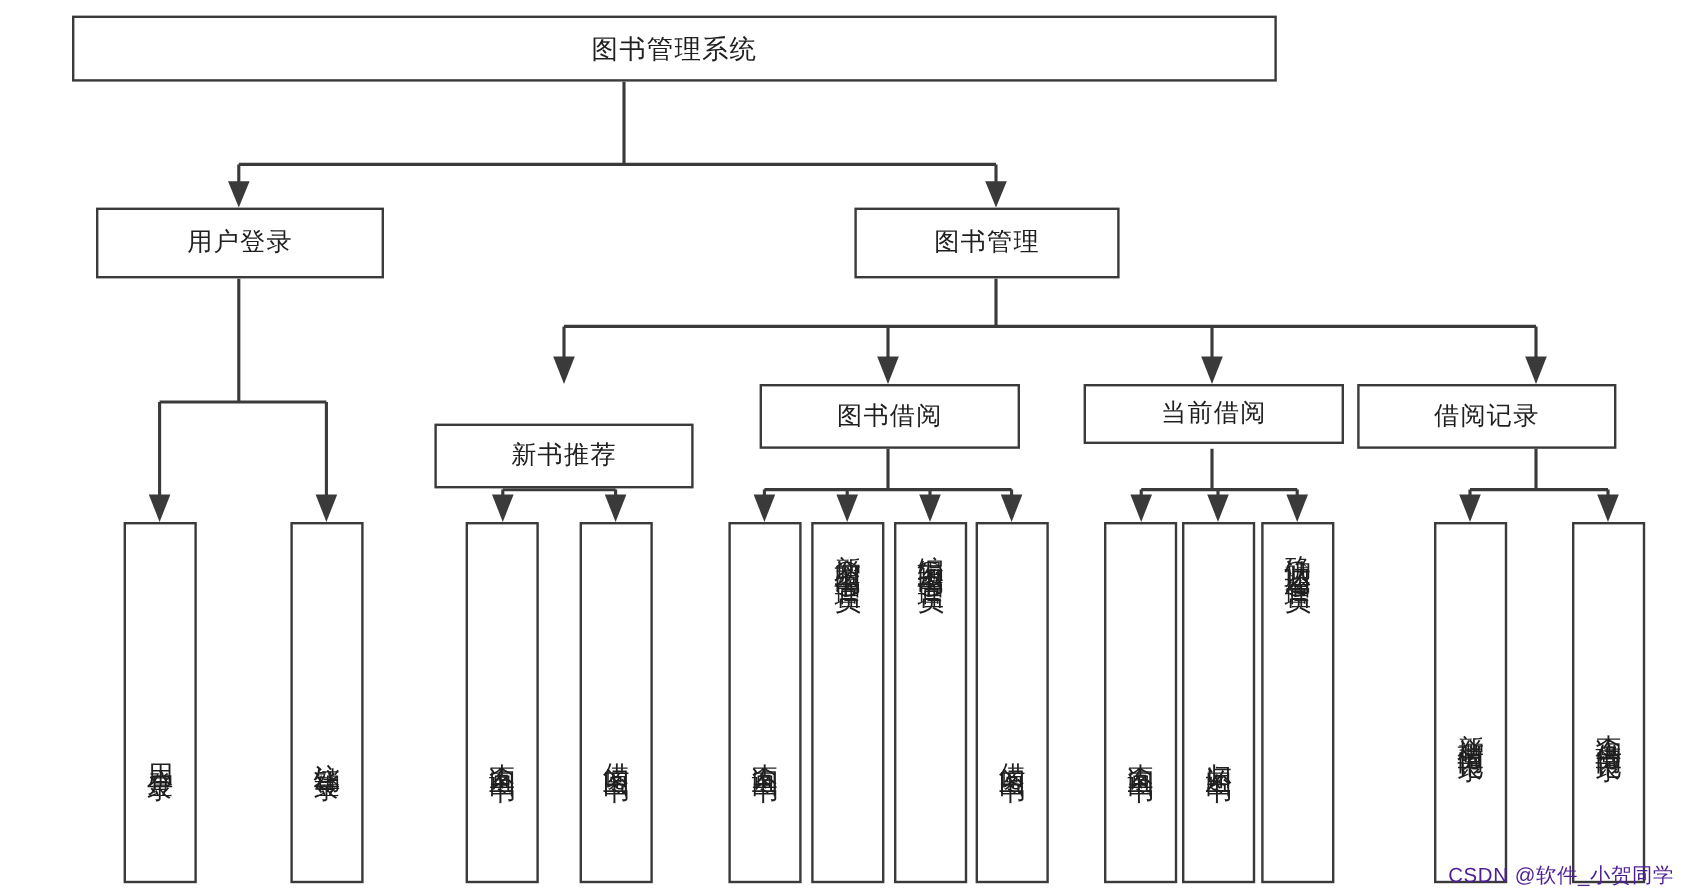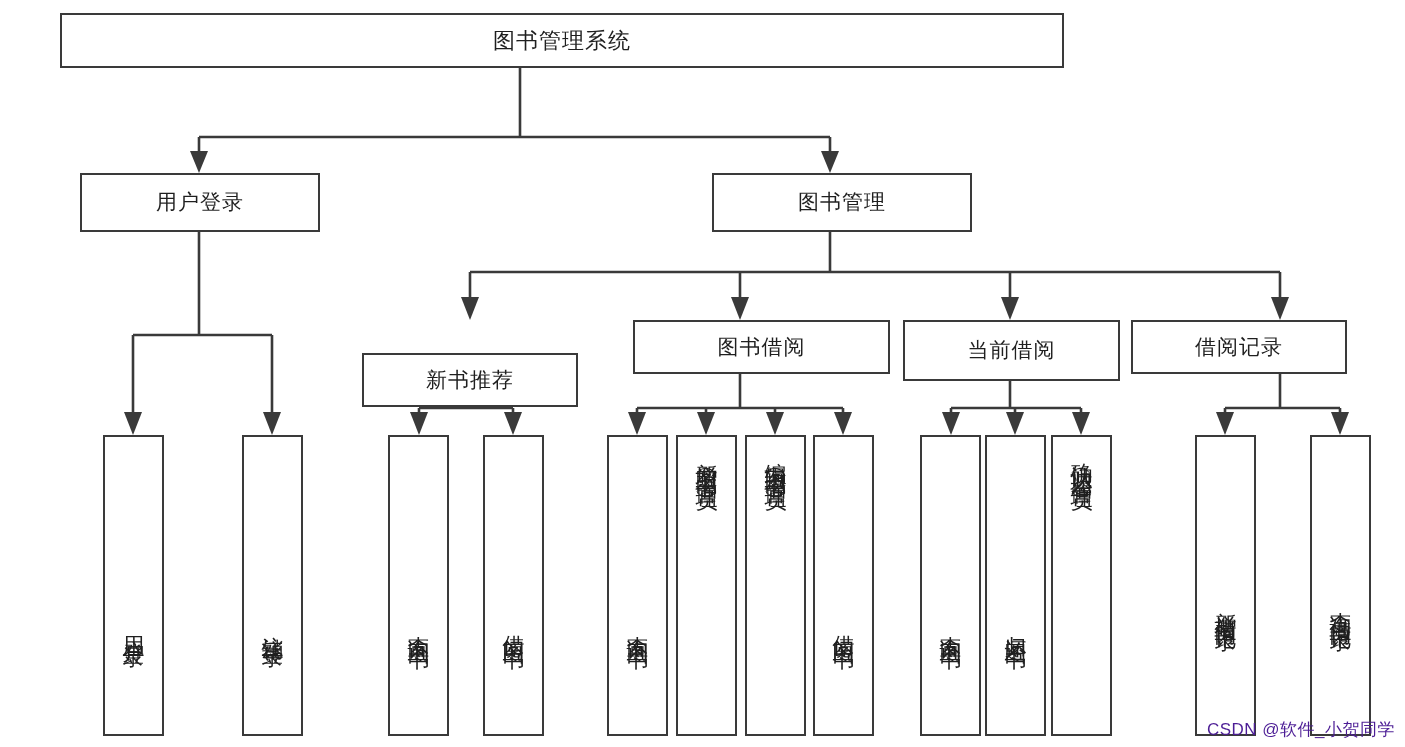--- a/index.html
+++ b/index.html
@@ -116,31 +116,31 @@
     <polygon class="arrowhead" points="1340,435 1331,412 1349,412"></polygon>
   </svg>
 
   <div class="node h root" style="left:18px; top:13px; width:1004px; height:55px;margin-left:42px;">
     <span class="lbl">图书管理系统</span>
   </div>
 
   <div class="node h" style="left:80px; top:173px; width:240px; height:59px;">
     <span class="lbl">用户登录</span>
   </div>
-  <div class="node h" style="left:712px; top:173px; width:260px; height:59px;">
+  <div class="node h" style="left:712px; top:173px; width:221px; height:59px;">
     <span class="lbl">图书管理</span>
   </div>
 
   <div class="node h" style="left:362px; top:320px; width:216px; height:54px;margin-top:33px;">
     <span class="lbl">新书推荐</span>
   </div>
-  <div class="node h" style="left:633px; top:320px; width:257px; height:54px;">
+  <div class="node h" style="left:633px; top:320px; width:217px; height:54px;">
     <span class="lbl">图书借阅</span>
   </div>
-  <div class="node h" style="left:903px; top:320px; width:217px; height:61px;">
+  <div class="node h" style="left:903px; top:320px; width:217px; height:50px;">
     <span class="lbl">当前借阅</span>
   </div>
   <div class="node h" style="left:1131px; top:320px; width:216px; height:54px;">
     <span class="lbl">借阅记录</span>
   </div>
 
   <div class="node v mid" style="left:103px; top:435px; width:61px; height:301px; padding-top:80px;">
     <span class="lbl">用户登录</span>
   </div>
   <div class="node v mid" style="left:242px; top:435px; width:61px; height:301px; padding-top:80px;">

